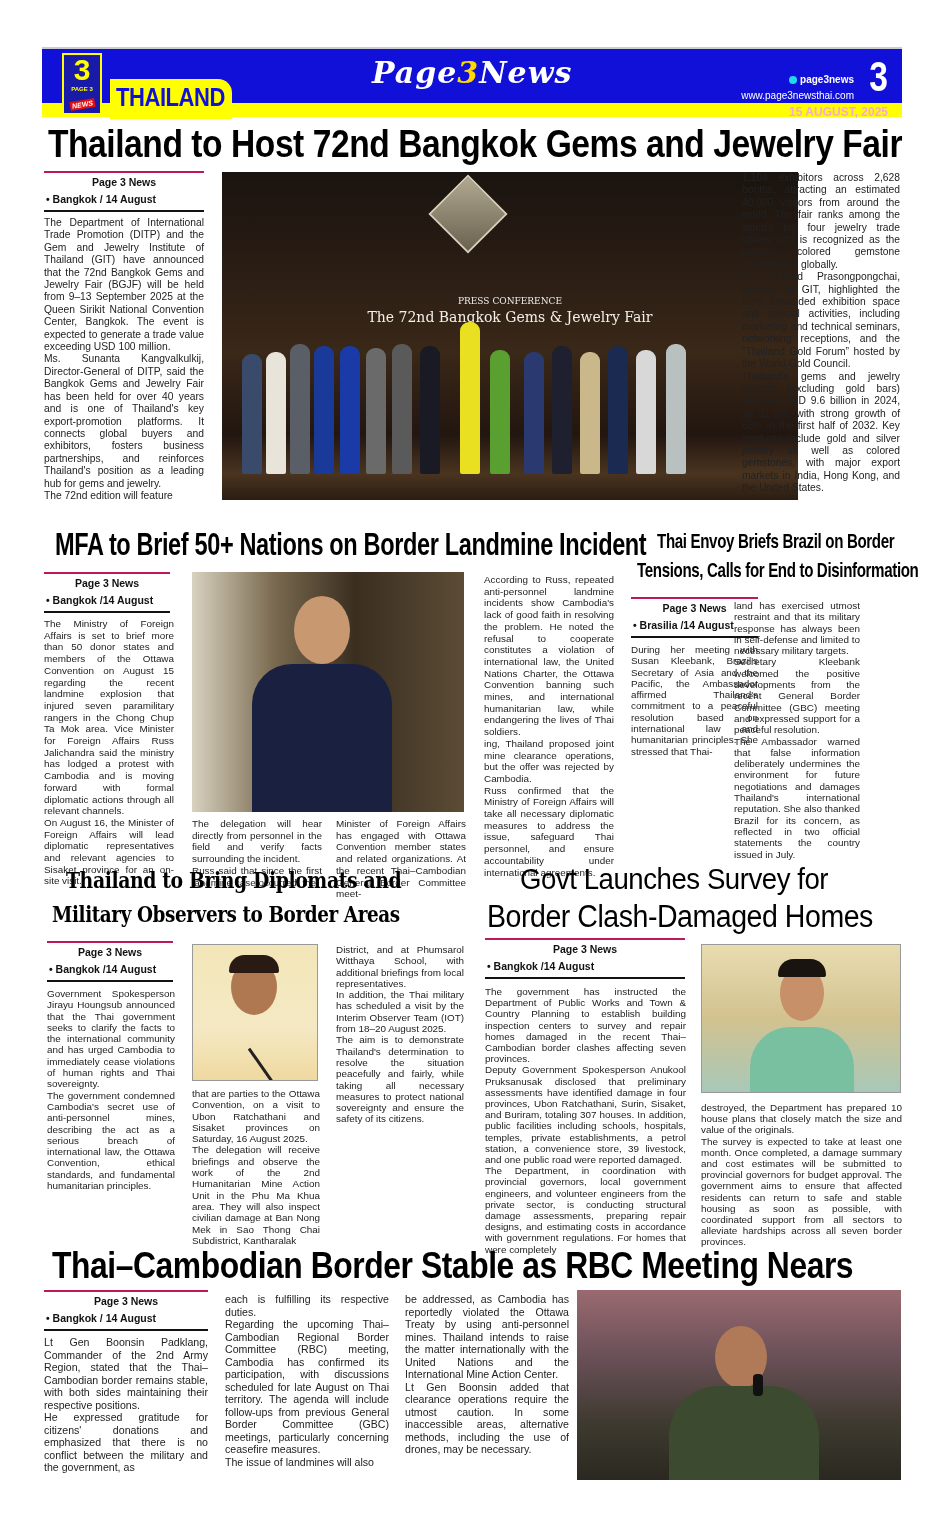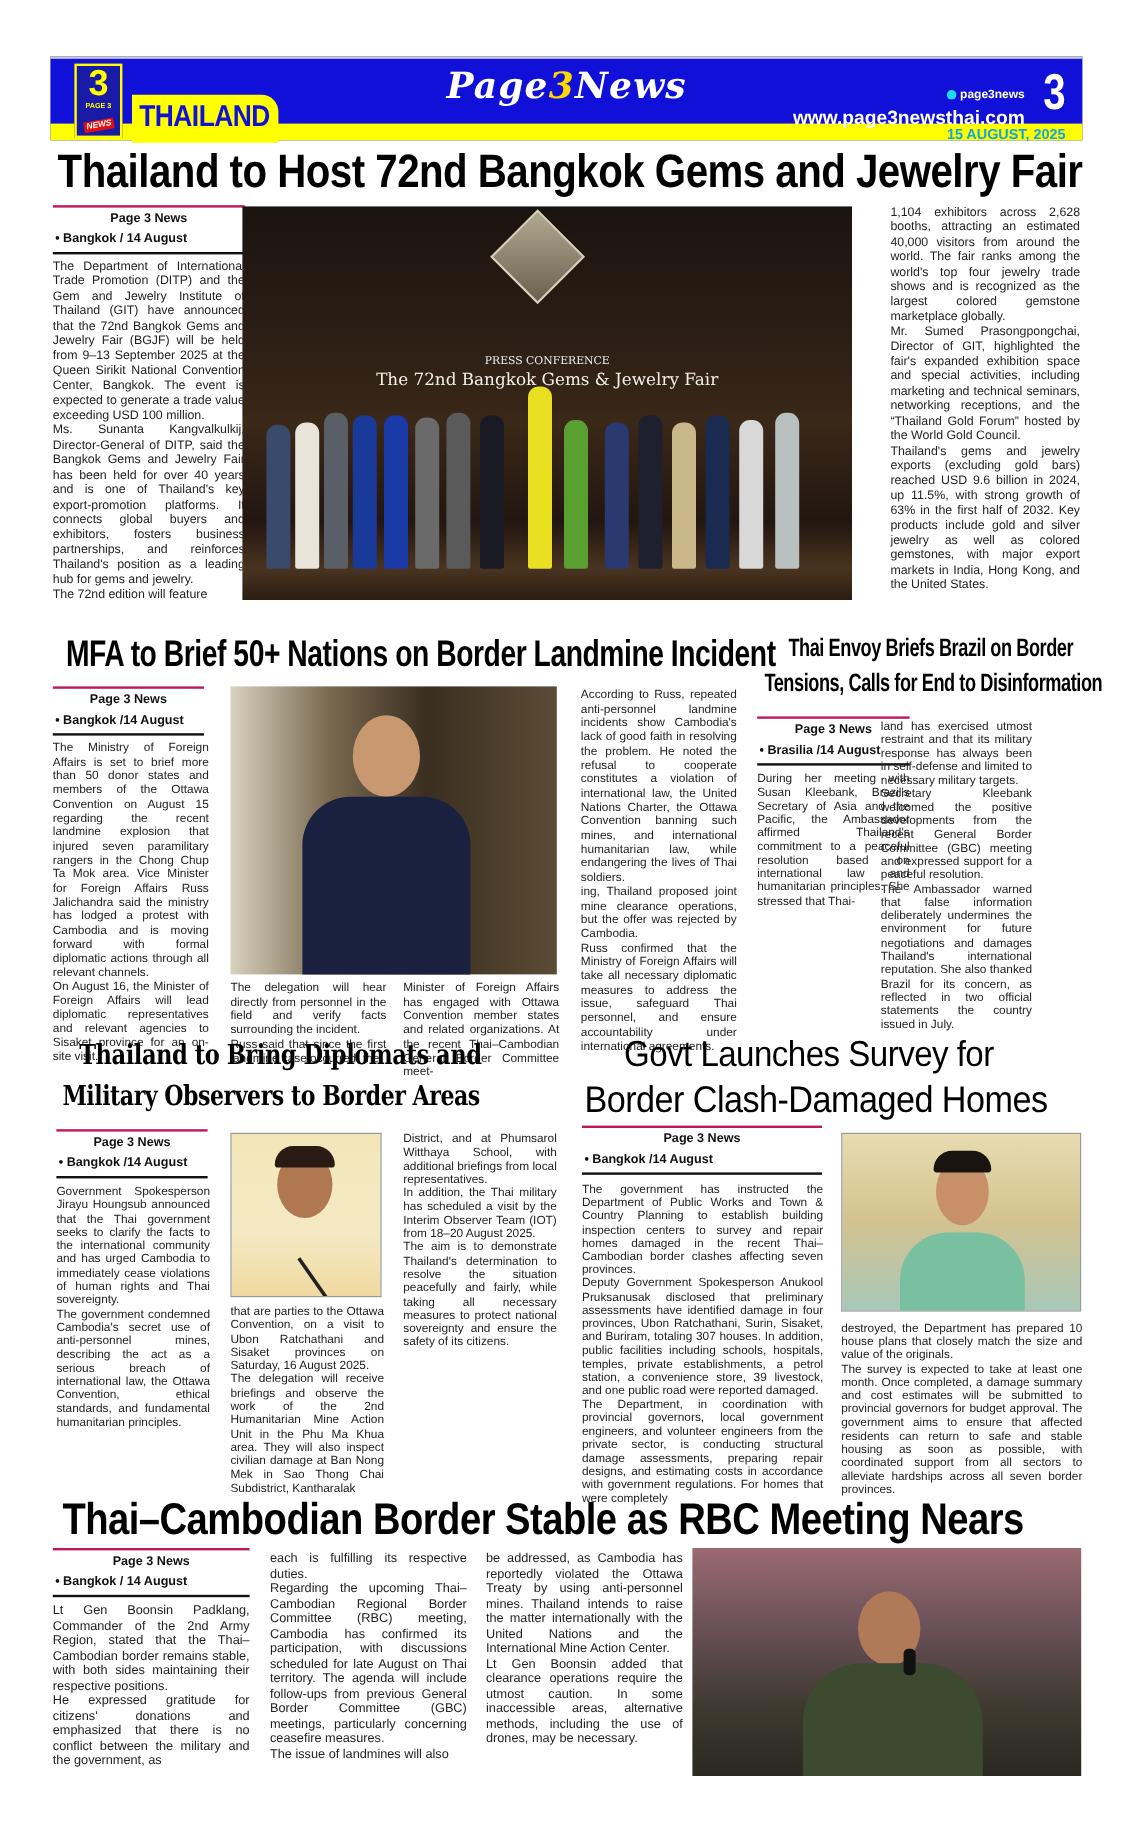--- a/index.html
+++ b/index.html
@@ -11,23 +11,23 @@
 #mast .tabyellow{position:absolute;left:68px;top:30px;width:122px;height:40px;background:#ffff00;border-radius:0 14px 0 0}
 #mast .logo{position:absolute;left:20px;top:4px;width:40px;height:62px;background:#1a1aa8;border:2px solid #ffff00;text-align:center;color:#ffff00}
 #mast .logo .big{font-size:30px;font-weight:bold;line-height:30px}
 #mast .logo .sm{font-size:6px;font-weight:bold;line-height:8px}
 #mast .logo .news{display:inline-block;background:#e01010;color:#fff;font-size:7px;font-style:italic;font-weight:bold;padding:1px 2px;transform:rotate(-10deg)}
 #mast .country{position:absolute;left:74px;top:34px;font-size:25px;font-weight:bold;color:#1010d8;letter-spacing:-0.5px;transform:scaleX(0.88);transform-origin:left}
 #mast .brand{position:absolute;left:330px;top:6px;width:200px;text-align:center;font-family:"DejaVu Serif",serif;font-weight:bold;font-size:30px;color:#fff;font-style:italic;letter-spacing:1px}
 #mast .brand .three{color:#ffd800}
 #mast .social{position:absolute;right:48px;top:25px;font-size:10px;font-weight:bold;color:#fff}
 #mast .social .dot{display:inline-block;width:8px;height:8px;border-radius:50%;background:#22d8f0;margin-right:3px;vertical-align:middle}
-#mast .url{position:absolute;right:48px;top:41px;font-size:16px;font-weight:bold;color:#fff}
+#mast .url{position:absolute;right:48px;top:41px;font-size:10px;font-weight:normal;color:#fff}
 #mast .pnum{position:absolute;right:12px;top:4px;font-size:42px;font-weight:bold;color:#fff;transform:scaleX(0.8)}
-#mast .date{position:absolute;right:14px;top:56px;font-size:12px;font-weight:bold;color:#0ea5e9}
+#mast .date{position:absolute;right:14px;top:56px;font-size:12px;font-weight:bold;color:#f9a8d4}
 
 .headline{font-weight:bold;color:#000;white-space:nowrap;letter-spacing:-0.5px}
 .condensed{transform:scaleX(0.82);transform-origin:left}
 
 .byline{border-top:2px solid #be185d;border-bottom:2px solid #111;font-weight:bold;font-size:10.5px}
 .byline .src{text-align:center;padding:3px 0 2px}
 .byline .loc{padding:3px 2px 5px}
 
 .col{font-size:10.3px;line-height:12.4px;text-align:justify;color:#222}
 .col p{margin:0}
@@ -66,21 +66,21 @@
 <div class="abs headline condensed" style="left:48px;top:122px;font-size:39px;transform:scaleX(0.86)">Thailand to Host 72nd Bangkok Gems and Jewelry Fair</div>
 <div class="abs byline" style="left:44px;top:171px;width:160px">
   <div class="src">Page 3 News</div>
   <div class="loc">• Bangkok /  14 August</div>
 </div>
 <div class="abs col" style="left:44px;top:217px;width:160px">
   <p>The Department of International Trade Promotion (DITP) and the Gem and Jewelry Institute of Thailand (GIT) have announced that the 72nd Bangkok Gems and Jewelry Fair (BGJF) will be held from 9–13 September 2025 at the Queen Sirikit National Convention Center, Bangkok. The event is expected to generate a trade value exceeding USD 100 million.</p>
   <p>Ms. Sunanta Kangvalkulkij, Director-General of DITP, said the Bangkok Gems and Jewelry Fair has been held for over 40 years and is one of Thailand's key export-promotion platforms. It connects global buyers and exhibitors, fosters business partnerships, and reinforces Thailand's position as a leading hub for gems and jewelry.</p>
   <p>The 72nd edition will feature</p>
 </div>
-<div class="abs photo gemsphoto" style="left:202px;top:172px;width:508px;height:328px">
+<div class="abs photo gemsphoto" style="left:222px;top:172px;width:576px;height:328px">
   <div class="diamond"></div>
   <div class="stage-text1">PRESS CONFERENCE</div>
   <div class="stage-text2">The 72nd Bangkok Gems &amp; Jewelry Fair</div>
   <div class="person" style="left:20px;height:120px;background:#3a4a6a"></div>
   <div class="person" style="left:44px;height:122px;background:#e8e4da"></div>
   <div class="person" style="left:68px;height:130px;background:#5a5e66"></div>
   <div class="person" style="left:92px;height:128px;background:#1a3a9a"></div>
   <div class="person" style="left:118px;height:128px;background:#1a3aa8"></div>
   <div class="person" style="left:144px;height:126px;background:#6a6a6a"></div>
   <div class="person" style="left:170px;height:130px;background:#5a5a5a"></div>

